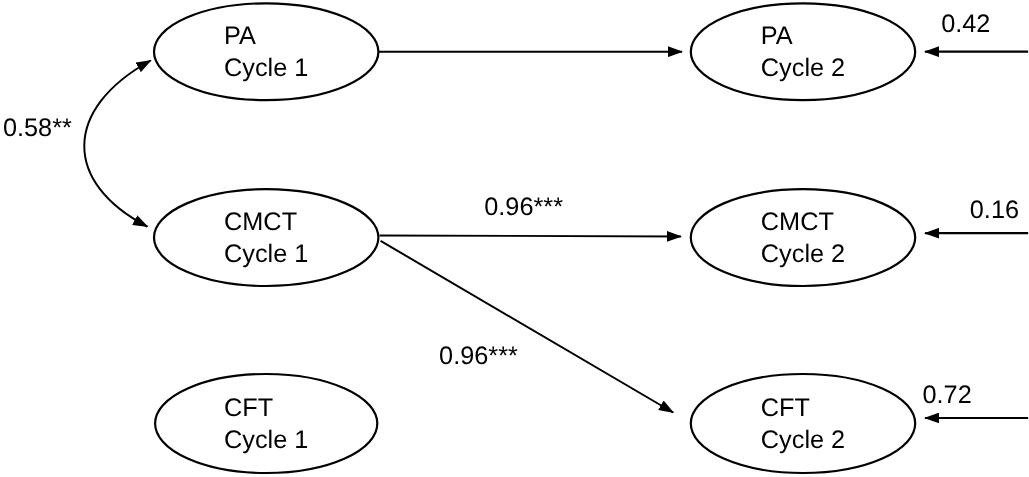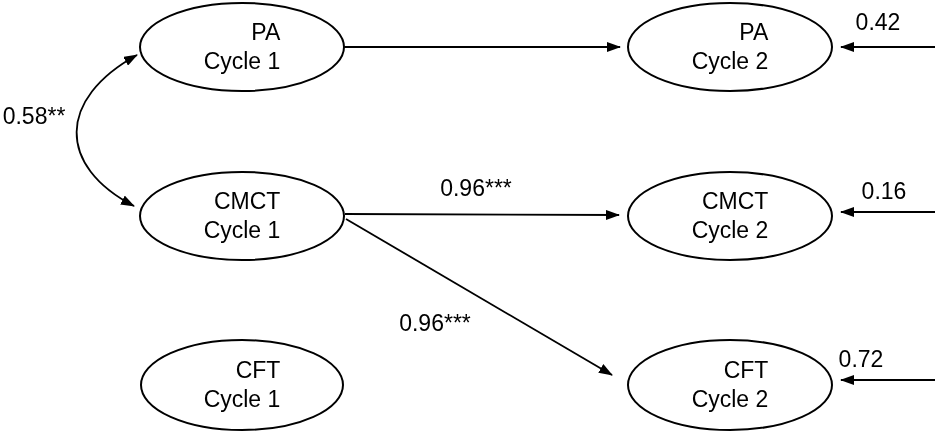--- a/index.html
+++ b/index.html
@@ -17,21 +17,21 @@
     color: #000000;
   }
   .canvas svg {
     position: absolute;
     left: 0;
     top: 0;
   }
   .node-label {
     position: absolute;
     transform: translate(-50%, -50%);
-    text-align: right;
+    text-align: left;
     font-size: 23px;
     line-height: 29px;
     white-space: nowrap;
     color: #000000;
   }
   .edge-label {
     position: absolute;
     transform: translate(-50%, -50%);
     font-size: 23px;
     line-height: 25px;
@@ -105,17 +105,17 @@
 
 
   <div class="edge-label" style="left:476px; top:188px">0.96***</div>
 
   <div class="edge-label" style="left:435px; top:323px">0.96***</div>
 
   <div class="edge-label" style="left:34px; top:116px">0.58**</div>
 
   <div class="edge-label" style="left:878px; top:22px">0.42</div>
 
-  <div class="edge-label" style="left:884px; top:191px">0.16</div>
+  <div class="edge-label" style="left:904px; top:191px">0.16</div>
 
   <div class="edge-label" style="left:861px; top:359px">0.72</div>
 
 </div>
 
 </body></html>

